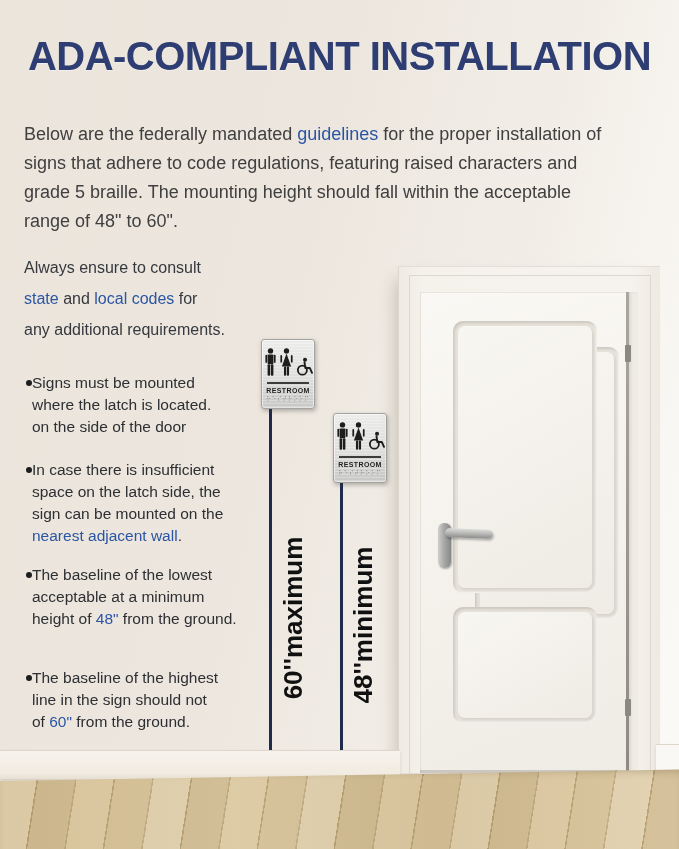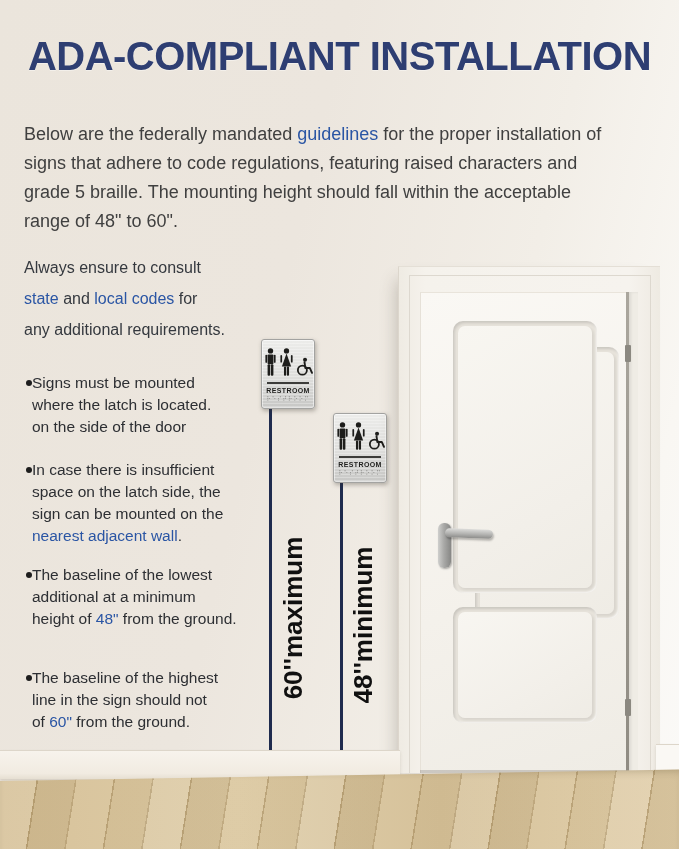--- a/index.html
+++ b/index.html
@@ -142,21 +142,21 @@
         <div><span>In case there is insufficient</span></div>
         <div><span>space on the latch side, the</span></div>
         <div><span>sign can be mounted on the</span></div>
         <div><span class="seg-blue">nearest adjacent wall</span><span>.</span></div>
       </span>
   </div>
   <div class="bullet" style="top:564px">
     <span class="dot"></span>
     <span class="btext">
         <div><span>The baseline of the lowest</span></div>
-        <div><span>additional at a minimum</span></div>
+        <div><span>acceptable at a minimum</span></div>
         <div><span>height of </span><span class="seg-blue">48"</span><span> from the ground.</span></div>
       </span>
   </div>
   <div class="bullet" style="top:667px">
     <span class="dot"></span>
     <span class="btext">
         <div><span>The baseline of the highest</span></div>
         <div><span>line in the sign should not</span></div>
         <div><span>of </span><span class="seg-blue">60"</span><span> from the ground.</span></div>
       </span>

